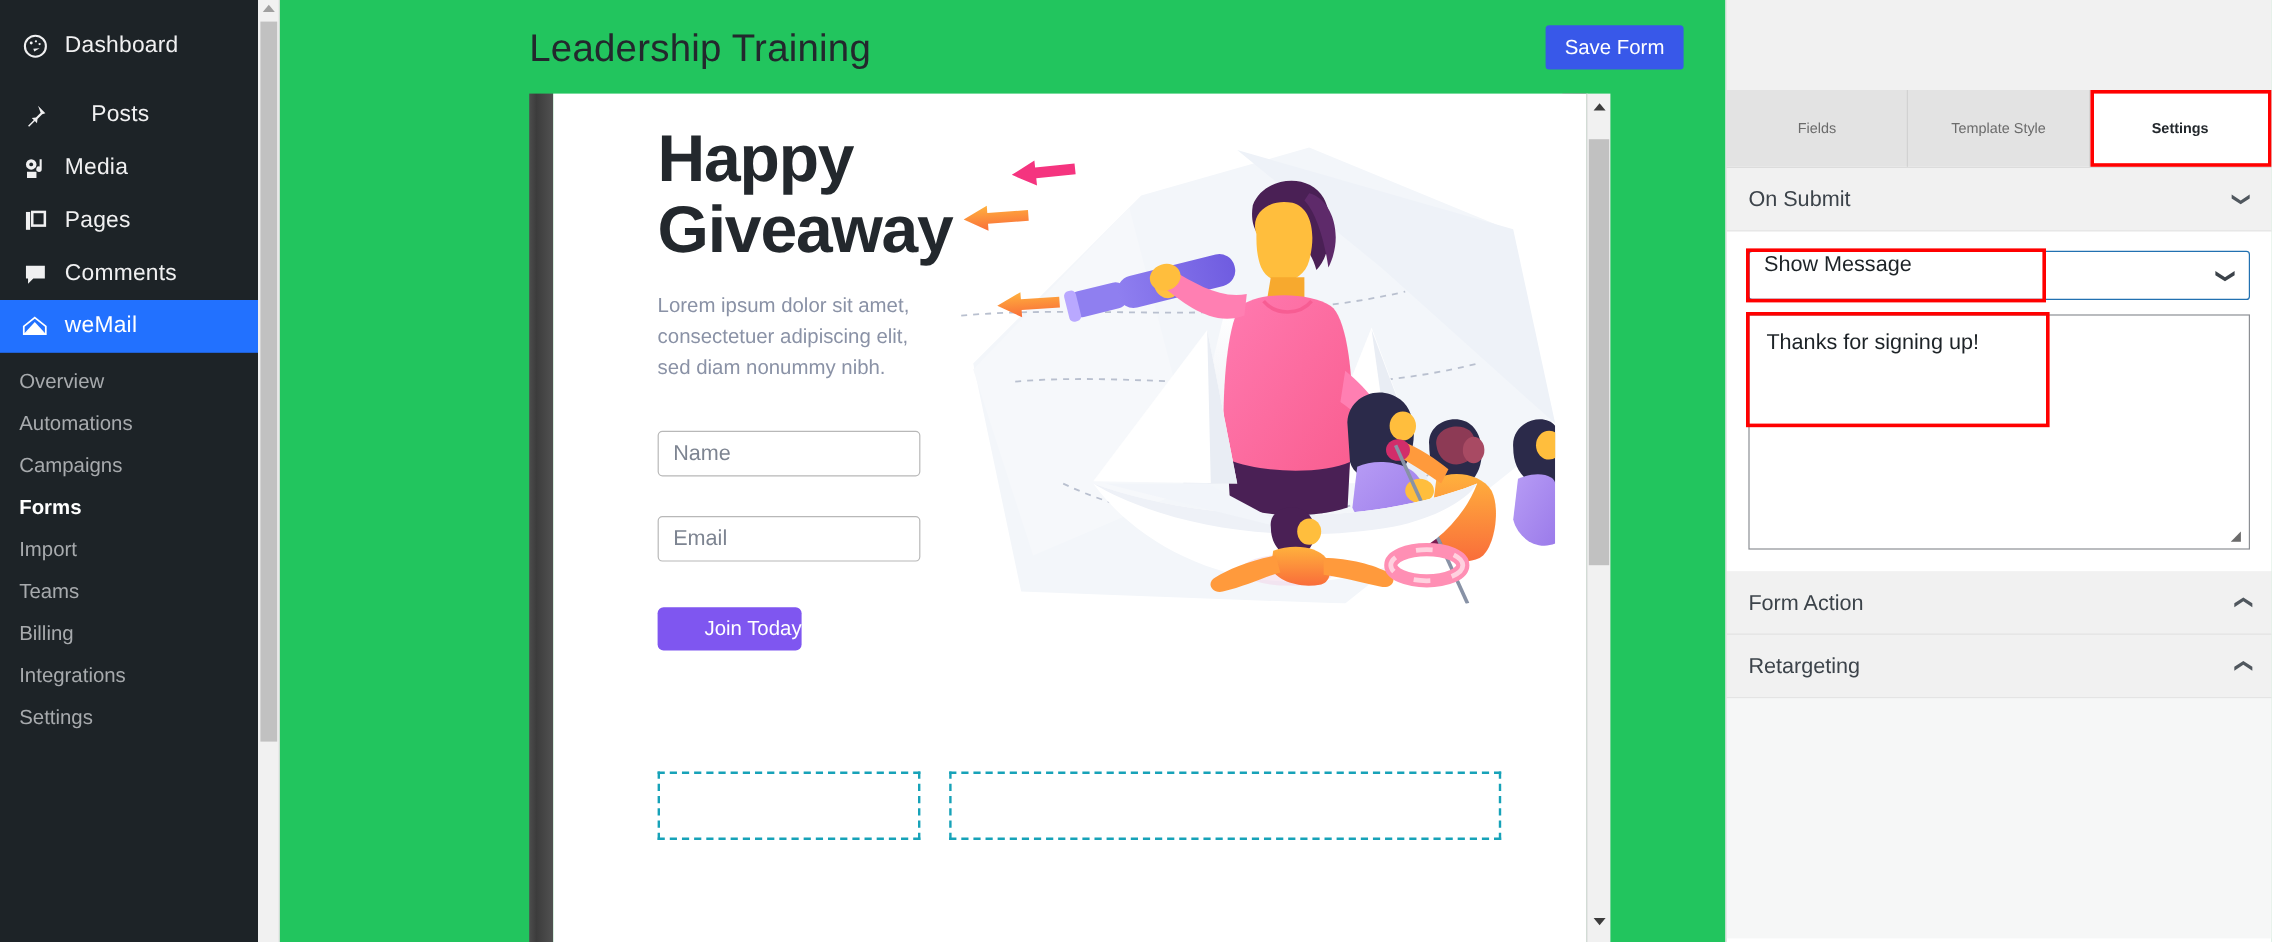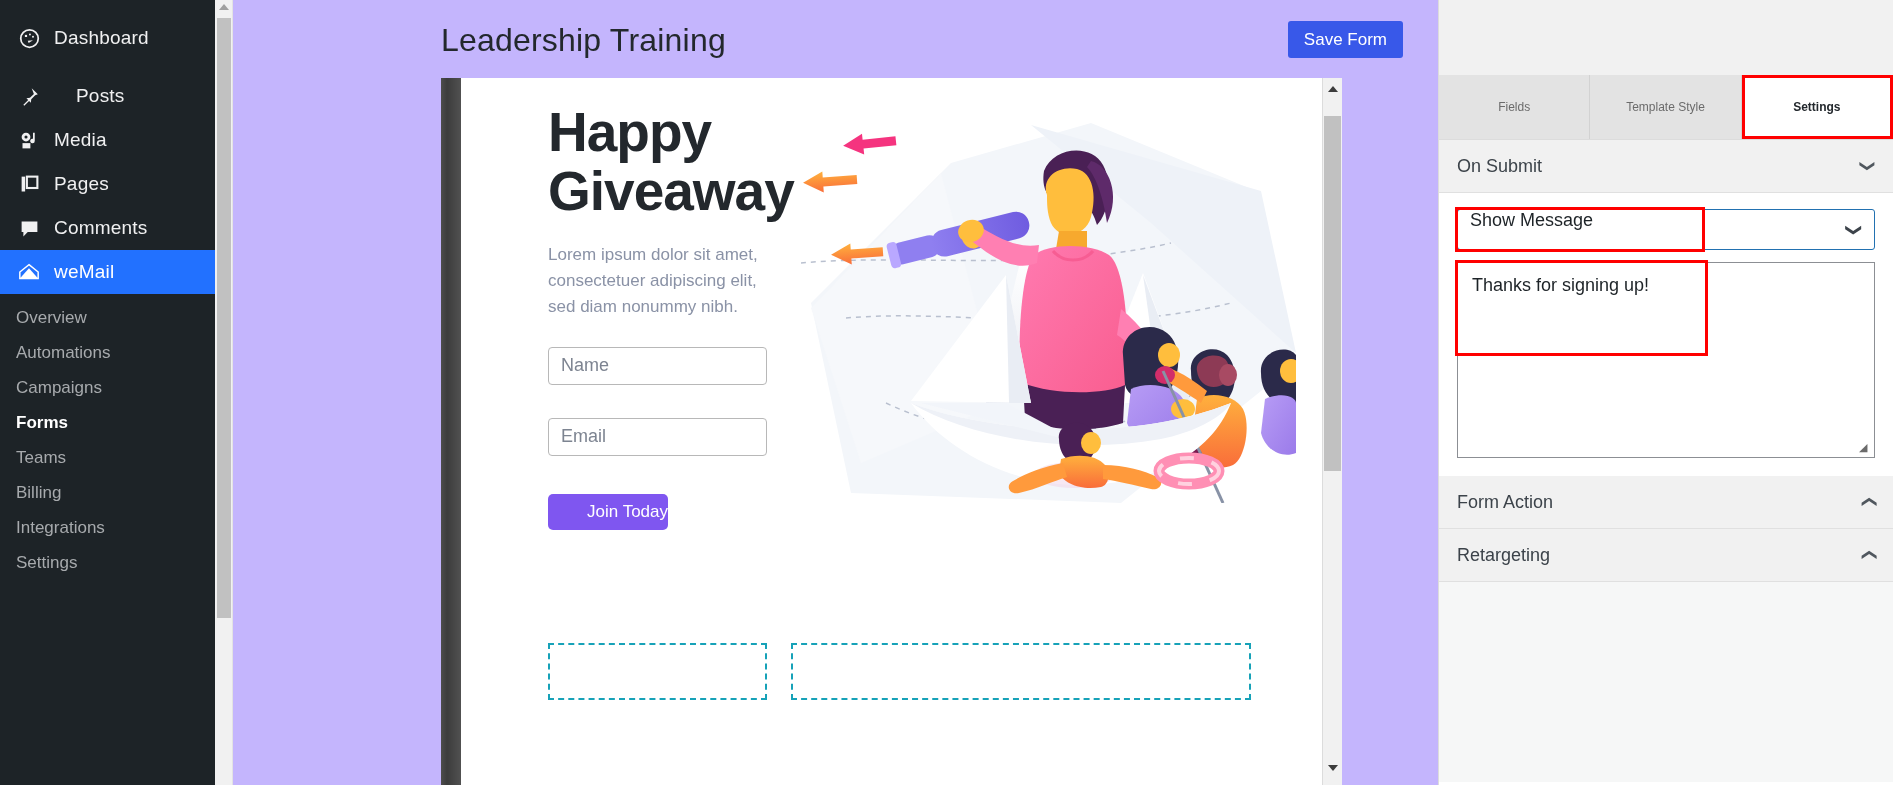--- a/index.html
+++ b/index.html
@@ -33,21 +33,21 @@
   .wp-sub-item {
     height: 35px; display:flex; align-items:center;
     padding-left: 16px; font-size: 17px; color:#a7aaad;
   }
   .wp-sub-item.bold { color:#fff; font-weight:bold; }
   .wicon svg { fill:#a7aaad; }
 
   
   .main {
     flex: 1; height: 785px; position: relative;
-    background: #c4b5fd; overflow: hidden;
+    background: #22c55e; overflow: hidden;
   }
   
   .page-scroll {
     position:absolute; left:0; top:0; width:18px; height:785px;
     background:#f1f1f1; border-right:1px solid #e3e3e3;
   }
   .page-scroll .arrow-up {
     position:absolute; left:4px; top:4px;
     width:0;height:0;border-left:5px solid transparent;border-right:5px solid transparent;
     border-bottom:6px solid #a0a0a0;
@@ -114,21 +114,21 @@
   .form-area { position:absolute; left:0; top:0; width:841px; height:700px; }
   .hero-left { position:absolute; left:87px; top:25px; width:260px; z-index:4;}
   .hero-title {
     font-size:55px; font-weight:bold; line-height:1.08;
     color:#23282d; letter-spacing:-1px; white-space:nowrap;
   }
   .hero-sub {
     margin-top:20px; font-size:17px; line-height:1.55; color:#8a92a6; width:220px;
   }
   .f-input {
-    margin-top:26px; width:219px; height:38px;
+    margin-top:38px; width:219px; height:38px;
     border:1px solid #b8b8b8; border-radius:4px;
     display:flex; align-items:center; padding-left:12px;
     font-size:18px; color:#7d8491; background:#fff;
   }
   .f-input.second { margin-top:33px; }
   .join-btn {
     margin-top:38px; width:120px; height:36px;
     background:#7f56f0; color:#fff; border:none; border-radius:5px;
     font-size:17px; font-family:inherit; cursor:pointer;text-align:right;
   }
@@ -265,20 +265,23 @@
           <span>Overview</span>
         </div>
       <div class="wp-sub-item">
           <span>Automations</span>
         </div>
       <div class="wp-sub-item">
           <span>Campaigns</span>
         </div>
       <div class="wp-sub-item bold">
           <span>Forms</span>
+        </div>
+      <div class="wp-sub-item">
+          <span>Import</span>
         </div>
       <div class="wp-sub-item">
           <span>Teams</span>
         </div>
       <div class="wp-sub-item">
           <span>Billing</span>
         </div>
       <div class="wp-sub-item">
           <span>Integrations</span>
         </div>

